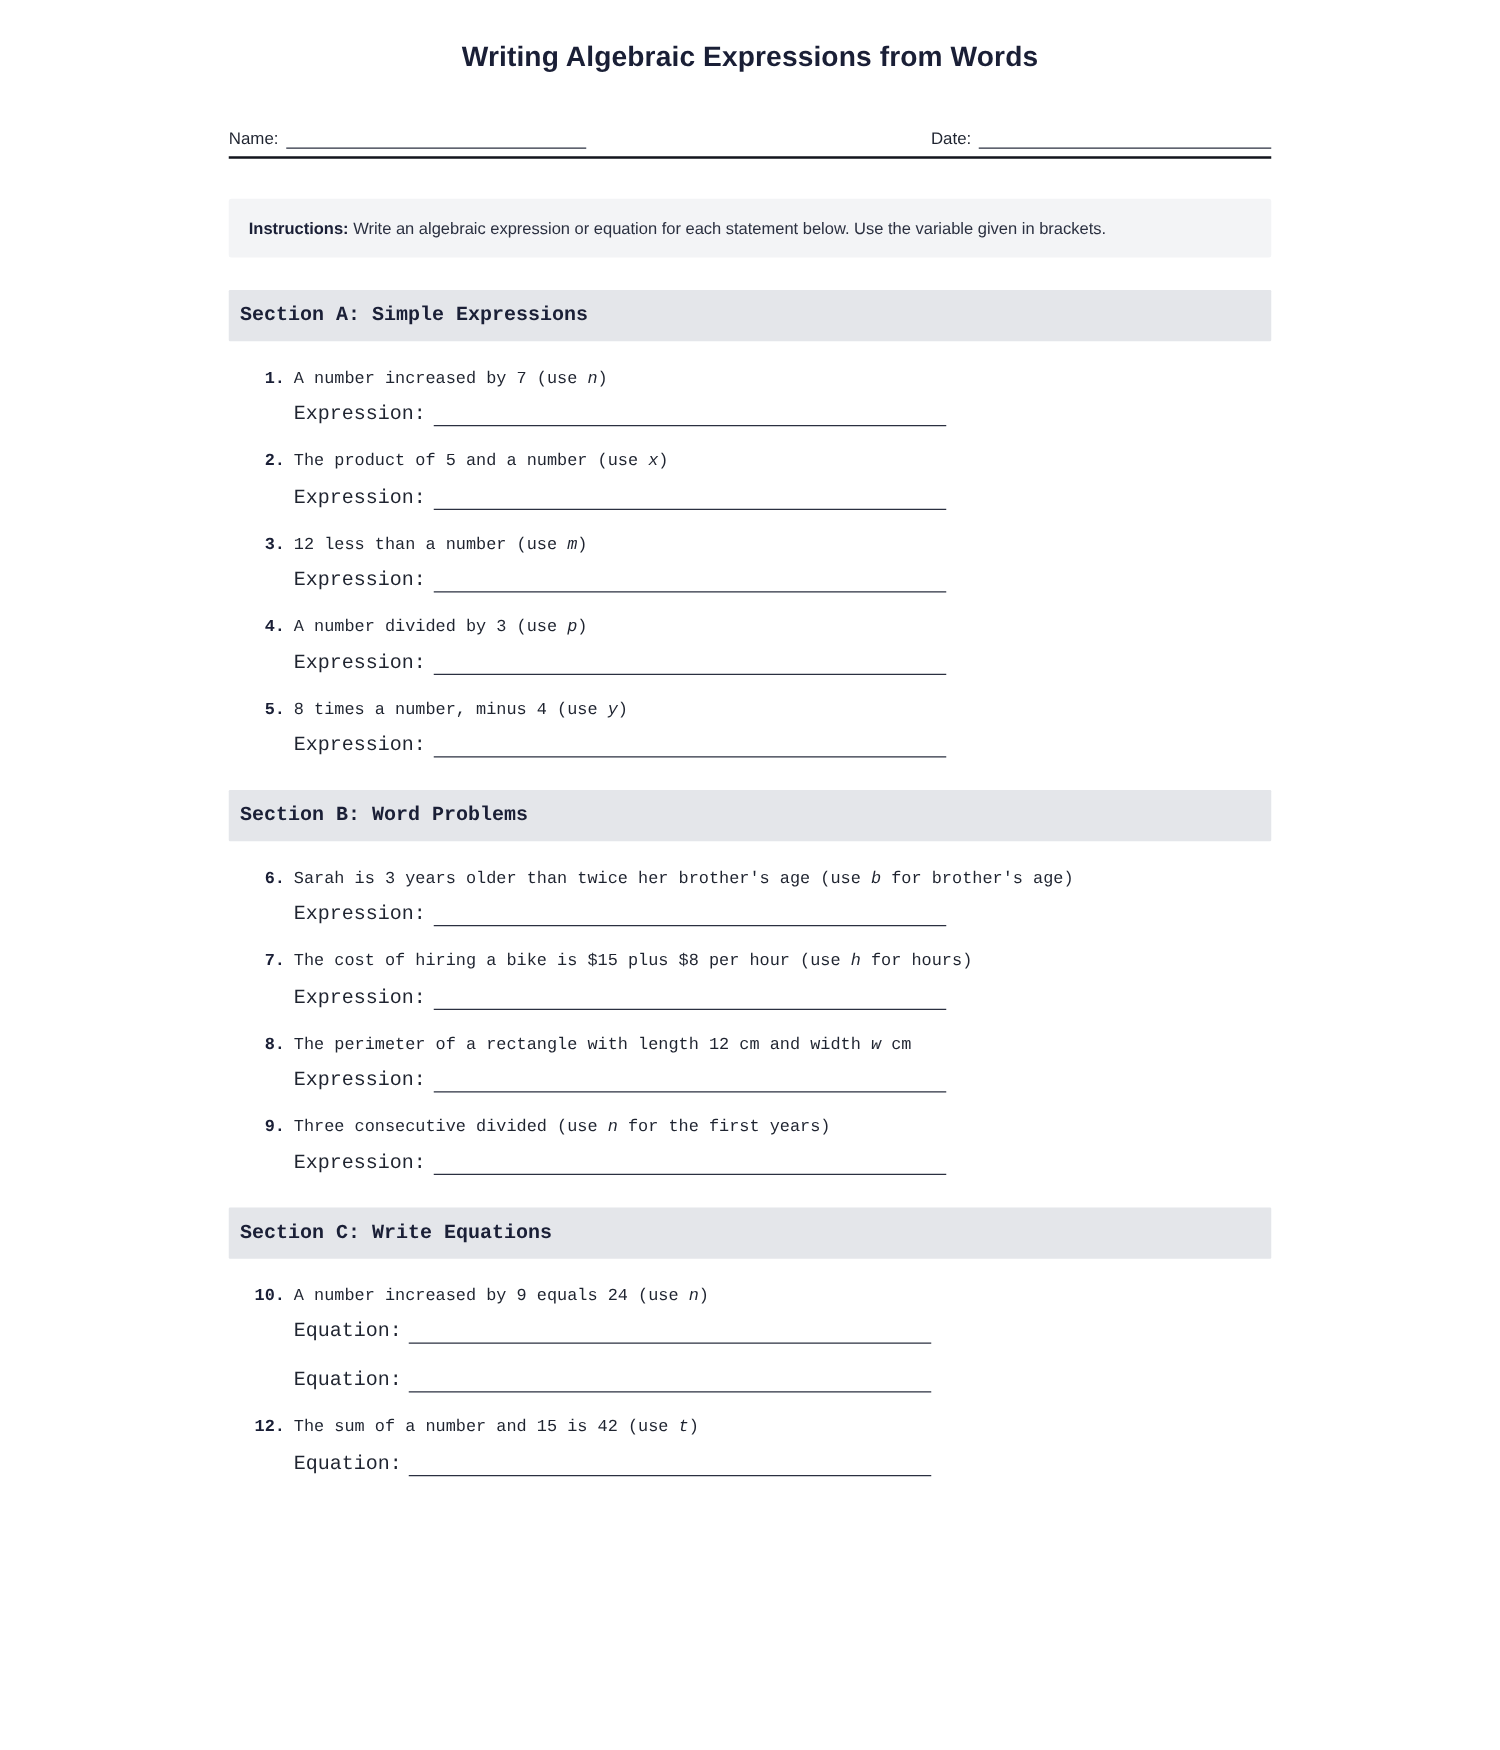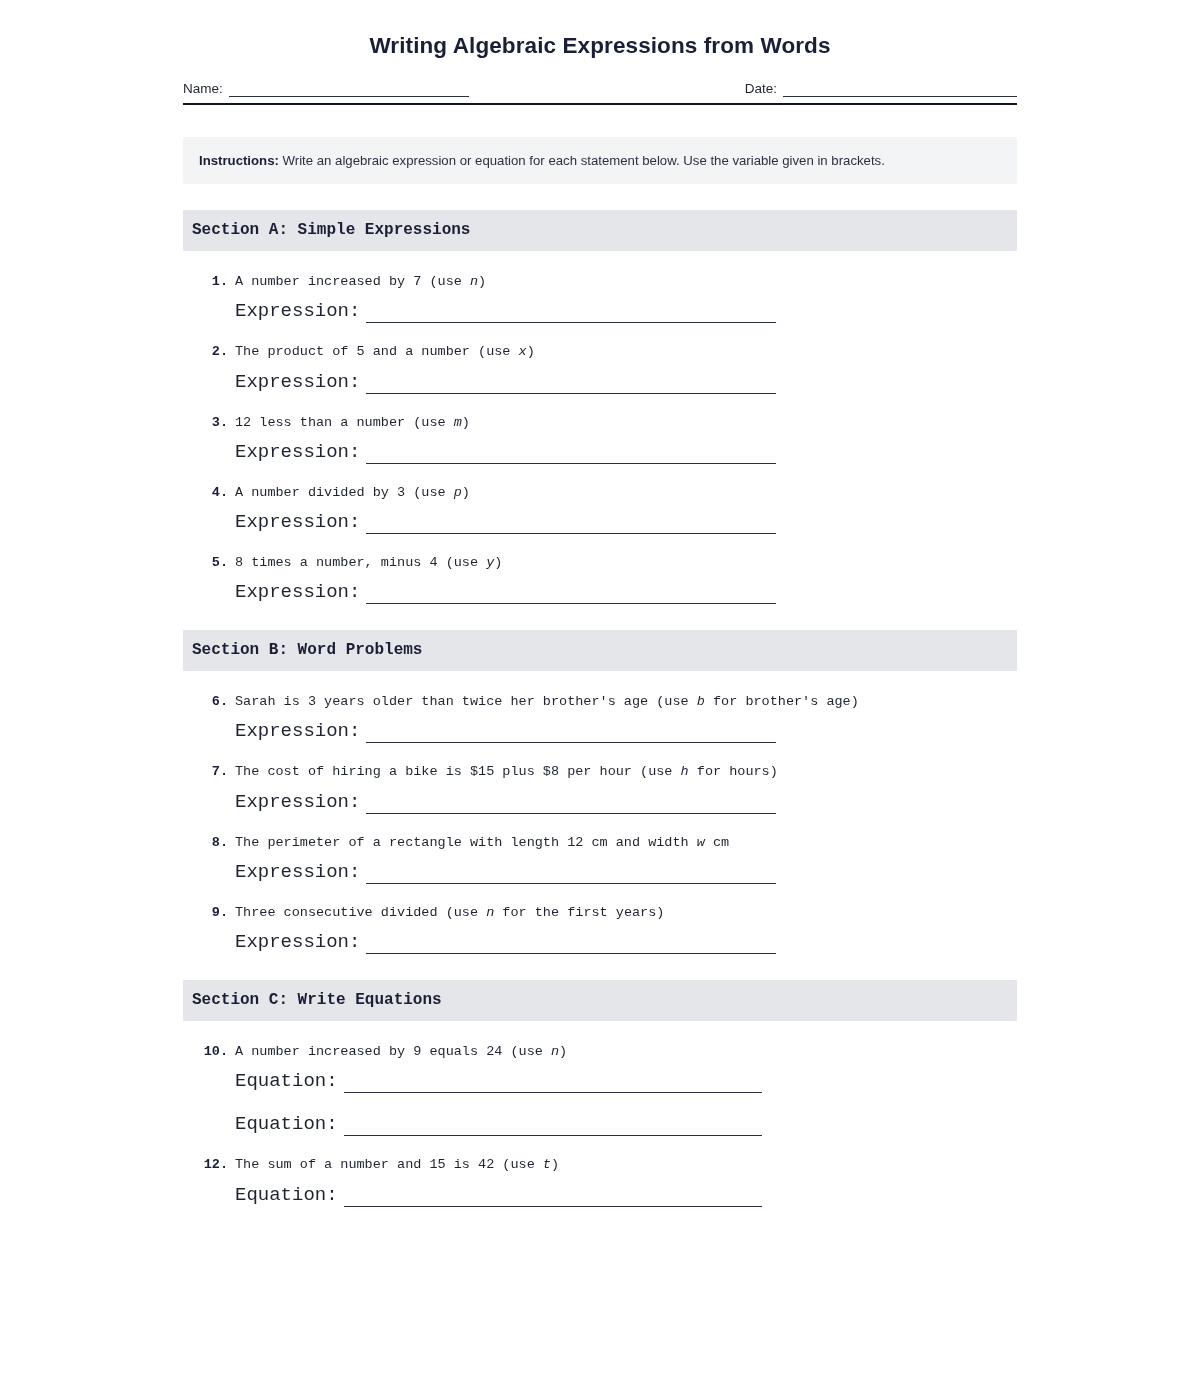--- a/index.html
+++ b/index.html
@@ -49,21 +49,21 @@
     align-items: flex-end;
     margin-top: 22px;
     font-size: 13.5px;
     color: #1f2430;
   }
   .nd-group {
     display: flex;
     align-items: flex-end;
     white-space: nowrap;
   }
-  .nd-group.name-group { flex: 0 0 auto; }
+  .nd-group.name-group { flex: 0 0 auto; margin-top: 22px; }
   .nd-spacer { flex: 1 1 auto; }
   .nd-label {
     font-size: 13.5px;
     color: #1f2430;
     padding-bottom: 1px;
   }
   .nd-rule {
     display: inline-block;
     border-bottom: 1px solid #2b3040;
     height: 14px;
@@ -141,21 +141,21 @@
     flex: 1 1 auto;
     color: #1f2430;
   }
   .qtext i { font-style: italic; }
 
   .answer-row {
     display: flex;
     align-items: flex-end;
     margin-top: 9px;
     padding-left: 33px;
-    font-size: 19px;
+    font-size: 16px;
     color: #1f2430;
   }
   .answer-label {
     flex: 0 0 auto;
     padding-bottom: 1px;
     white-space: nowrap;
   }
   .answer-rule {
     flex: 0 0 auto;
     border-bottom: 1px solid #2b3040;

